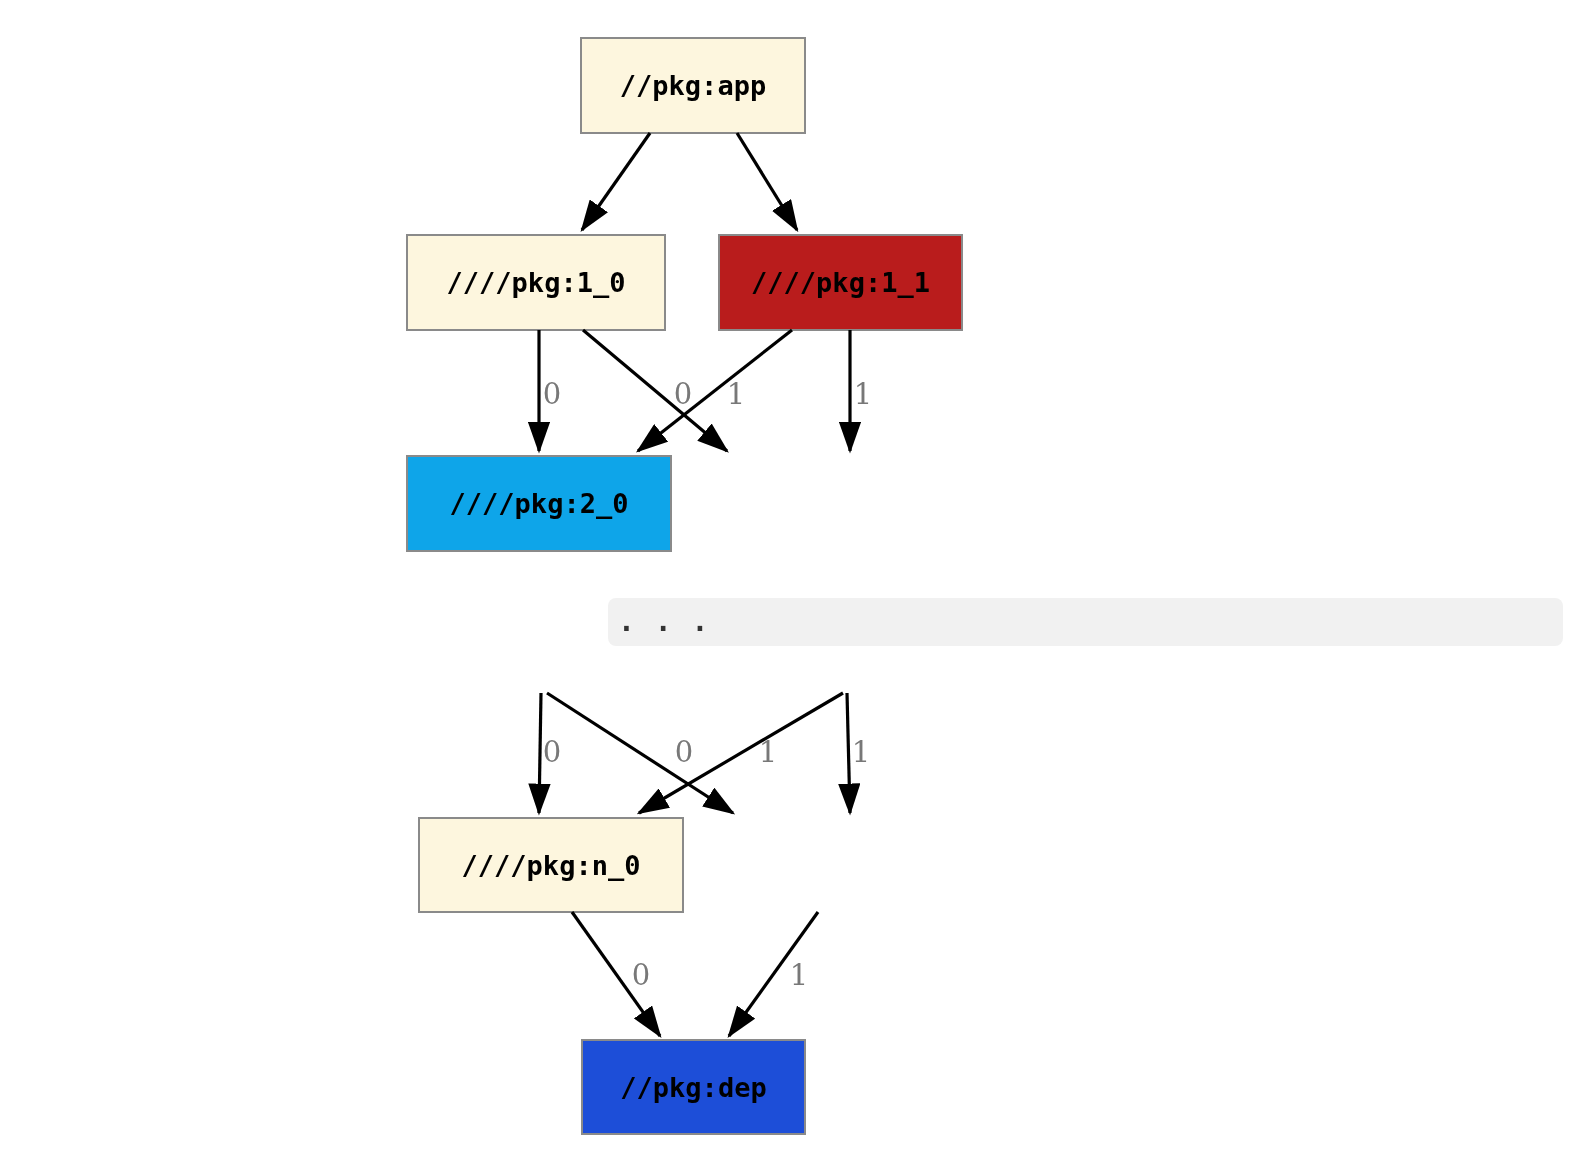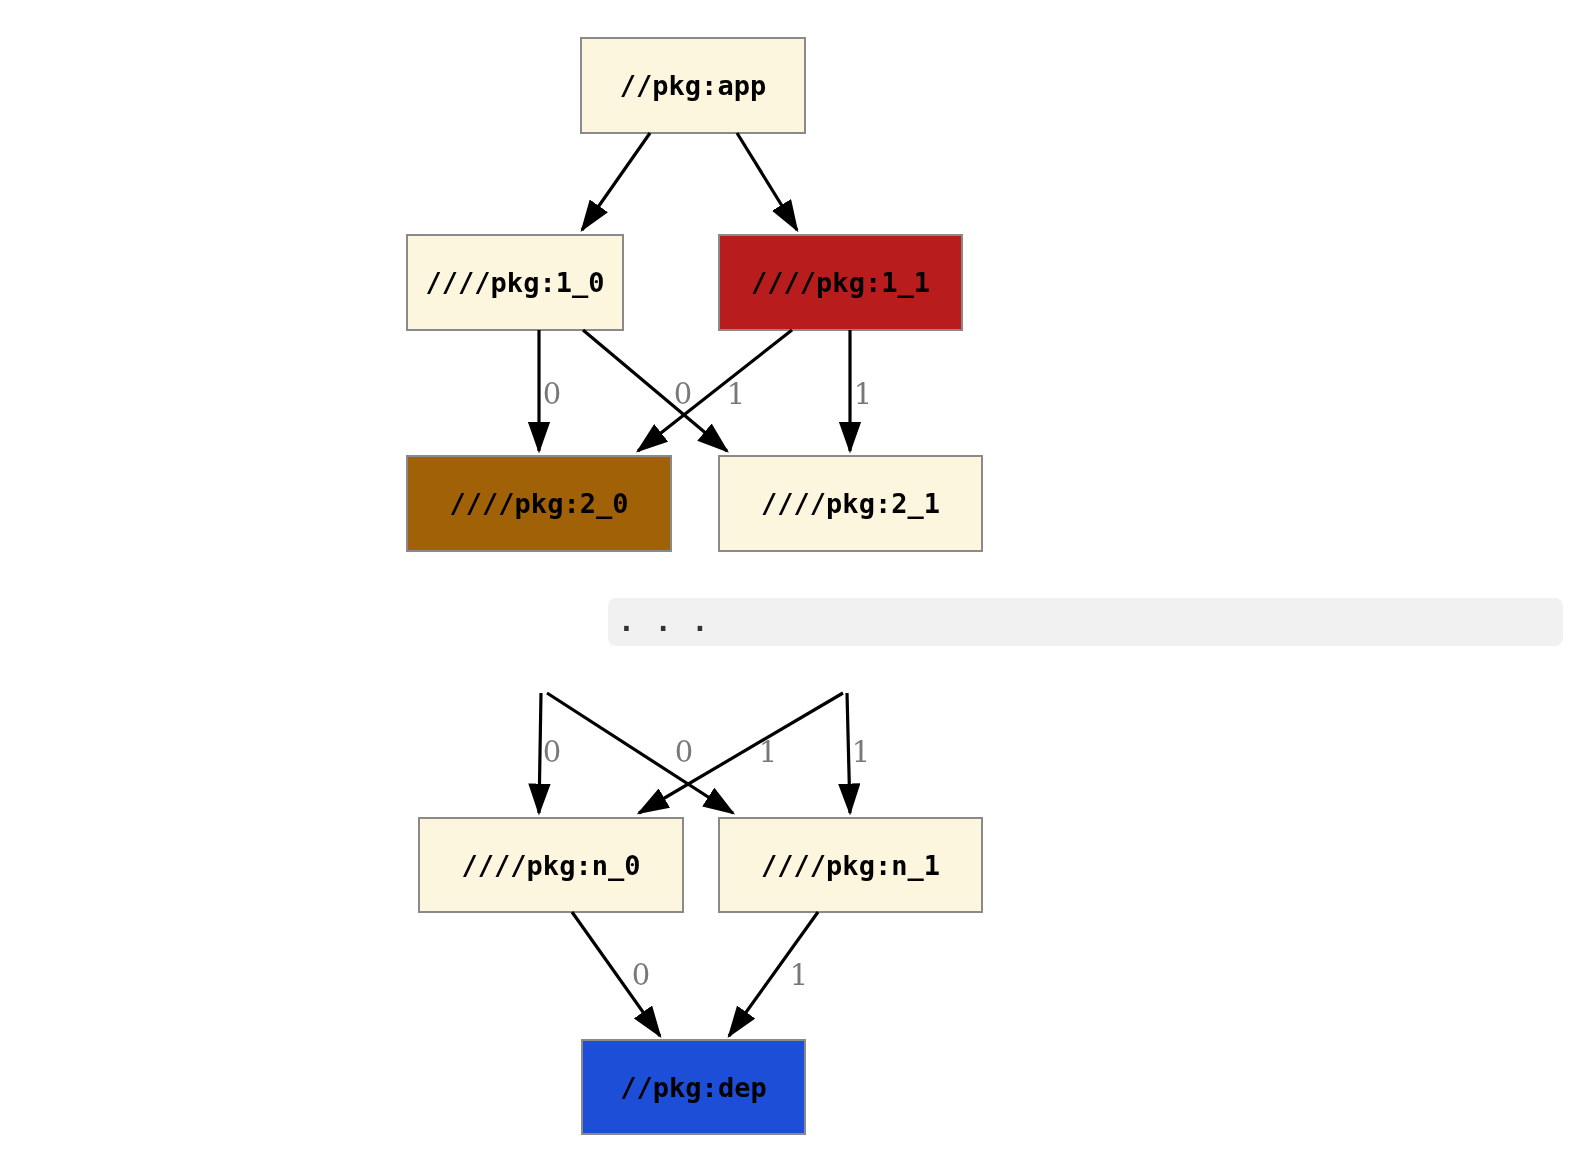--- a/index.html
+++ b/index.html
@@ -51,26 +51,24 @@
     white-space: pre;
   }
 </style>
 </head>
 <body>
 
 <div id="page" style="background: rgb(255, 255, 255);">
 
   <div id="nodes-layer">
       <div class="node" style="left: 580px; top: 37px; width: 226px; height: 97px; background: rgb(253, 246, 222); border-color: rgb(138, 138, 138); color: rgb(0, 0, 0);">//pkg:app</div>
-      <div class="node" style="left: 406px; top: 234px; width: 218px; height: 97px; background: rgb(253, 246, 222); border-color: rgb(138, 138, 138); color: rgb(0, 0, 0);">////pkg:1_0</div>
+      <div class="node" style="left: 406px; top: 234px; width: 260px; height: 97px; background: rgb(253, 246, 222); border-color: rgb(138, 138, 138); color: rgb(0, 0, 0);">////pkg:1_0</div>
       <div class="node" style="left: 718px; top: 234px; width: 245px; height: 97px; background: #b91c1c; border-color: rgb(138, 138, 138); color: rgb(0, 0, 0);">////pkg:1_1</div>
-      <div class="node" style="left: 406px; top: 455px; width: 266px; height: 97px; background: #a16207; border-color: rgb(138, 138, 138); color: rgb(0, 0, 0);">////pkg:2_0</div>
-      <div class="node" style="left: 718px; top: 455px; width: 265px; height: 97px; background: rgb(253, 246, 222); border-color: rgb(138, 138, 138); color: rgb(0, 0, 0);">////pkg:2_1</div>
+      <div class="node" style="left: 406px; top: 455px; width: 266px; height: 97px; background: #0ea5e9; border-color: rgb(138, 138, 138); color: rgb(0, 0, 0);">////pkg:2_0</div>
       <div class="node" style="left: 418px; top: 817px; width: 266px; height: 96px; background: rgb(253, 246, 222); border-color: rgb(138, 138, 138); color: rgb(0, 0, 0);">////pkg:n_0</div>
-      <div class="node" style="left: 718px; top: 817px; width: 265px; height: 96px; background: rgb(253, 246, 222); border-color: rgb(138, 138, 138); color: rgb(0, 0, 0);">////pkg:n_1</div>
       <div class="node" style="left: 581px; top: 1039px; width: 225px; height: 96px; background: #1d4ed8; border-color: rgb(138, 138, 138); color: rgb(0, 0, 0);">//pkg:dep</div>
     </div>
 
   <div id="ellipsis-band" style="left: 608px; top: 598px; width: 955px; height: 48px; background: rgb(241, 241, 241);">
     <span class="dots" style="color: rgb(51, 51, 51);">. . .</span>
   </div>
 
   <svg id="edges-layer" viewBox="0 0 1592 1162" xmlns="http://www.w3.org/2000/svg">
     <defs>
       <marker id="arrowhead" viewBox="0 0 10 7" refX="9.2" refY="3.5" markerWidth="10" markerHeight="7" orient="auto">

